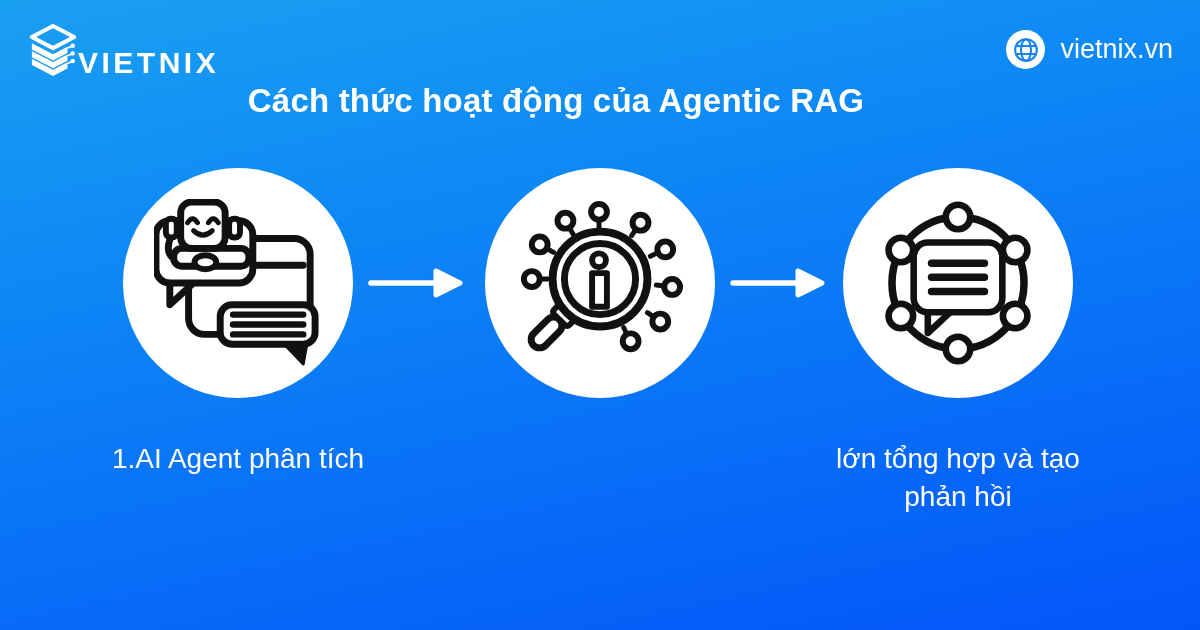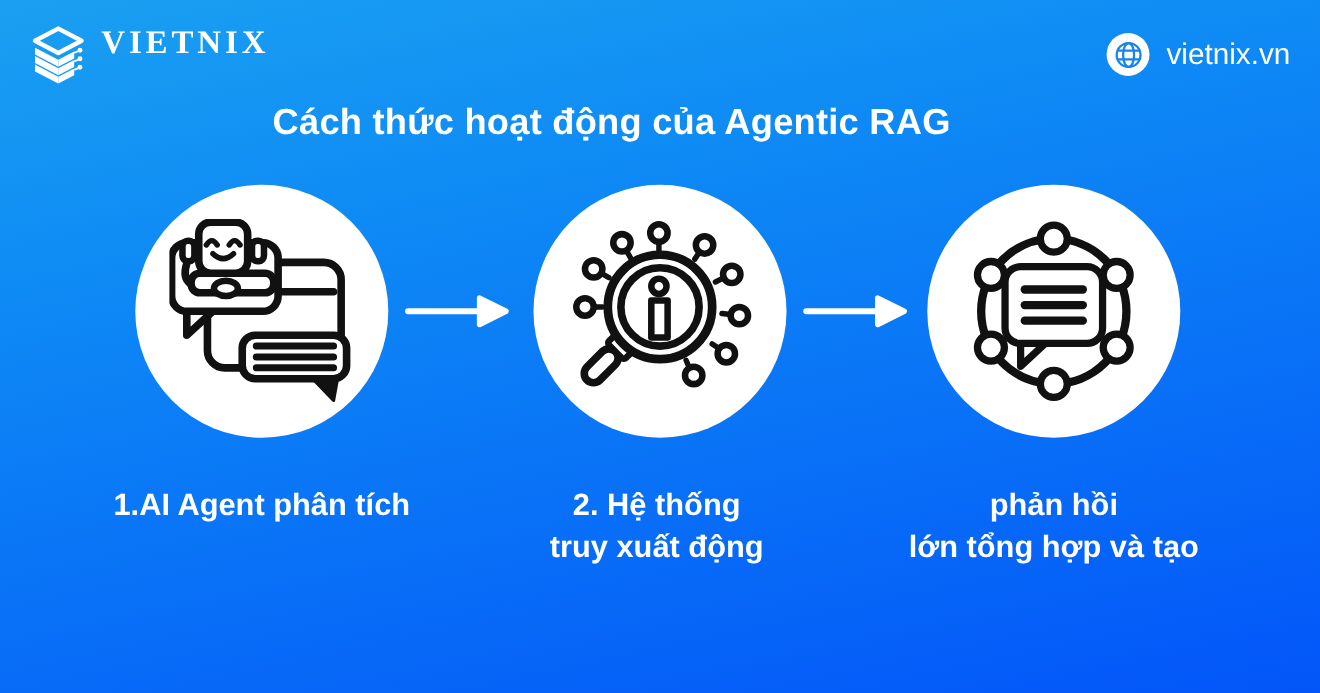--- a/index.html
+++ b/index.html
@@ -10,39 +10,39 @@
     position: relative;
     width: 1200px;
     height: 630px;
     background: linear-gradient(168deg, #1aa0f1 0%, #0e89f5 32%, #0355f9 100%);
     overflow: hidden;
   }
 
   
   .logo {
     position: absolute; left: 28px; top: 22px;
-    display: flex; align-items: flex-start; gap: 14px; font-family: Liberation Serif, serif;
+    display: flex; align-items: flex-end; gap: 0;
   }
   .logo-text {
     color: #fff; font-size: 30px; font-weight: 700;
     letter-spacing: 3.5px;
   }
   .site {
     position: absolute; right: 27px; top: 30px;
     display: flex; align-items: center; gap: 15px;
   }
   .globe-wrap {
     width: 39px; height: 39px; border-radius: 50%;
     background: #fff; display: flex; align-items: center; justify-content: center;
   }
   .site-label { color: #fff; font-size: 27px; font-weight: 400; }
 
   
   .title {
-    position: absolute; top: 92px; left: 0; width: 1112px;
+    position: absolute; top: 82px; left: 0; width: 1112px;
     text-align: center; color: #ffffff;
     font-size: 33px; font-weight: 700; letter-spacing: 0.2px;
   }
 
   
   .circle {
     position: absolute; top: 168px;
     width: 230px; height: 230px; border-radius: 50%;
     background: #ffffff;
     display: flex; align-items: center; justify-content: center;
@@ -58,21 +58,21 @@
 
   
   .step-label {
     position: absolute; top: 440px; width: 360px;
     text-align: center; color: #ffffff;
     font-size: 28px; font-weight: 500; line-height: 37.5px;
   }
   .l1 { left: 58px; }
   .l2 { left: 417px; }
   .l3 { left: 778px; }
-  .step-label .line { display: block; font-weight: bold; }
+  .step-label .line { display: block; }
 </style>
 </head>
 <body>
 
 <div class="canvas">
 
   <div class="logo">
     <svg viewBox="0 0 52 60" width="50" height="58" aria-hidden="true">
       <polygon points="26,4 48,15.5 26,27 4,15.5" fill="none" stroke="#fff" stroke-width="4.2" stroke-linejoin="round"></polygon>
       <g fill="#fff">
@@ -193,23 +193,19 @@
         <line x1="60" y1="82" x2="116" y2="82" stroke-width="8"></line>
         <line x1="60" y1="97" x2="116" y2="97" stroke-width="8"></line>
       </g>
     </svg>
   </div>
 
   <div class="step-label l1">
     <span class="line">1.AI Agent phân tích</span>
   </div>
 
-  <div class="step-label l2">
-    <span class="line">2. Hệ thống</span>
-    <span class="line">truy xuất động</span>
-  </div>
 
   <div class="step-label l3">
+    <span class="line">lớn tổng hợp và tạo</span>
     <span class="line">phản hồi</span>
-    <span class="line">lớn tổng hợp và tạo</span>
   </div>
 
 </div>
 
 </body></html>

